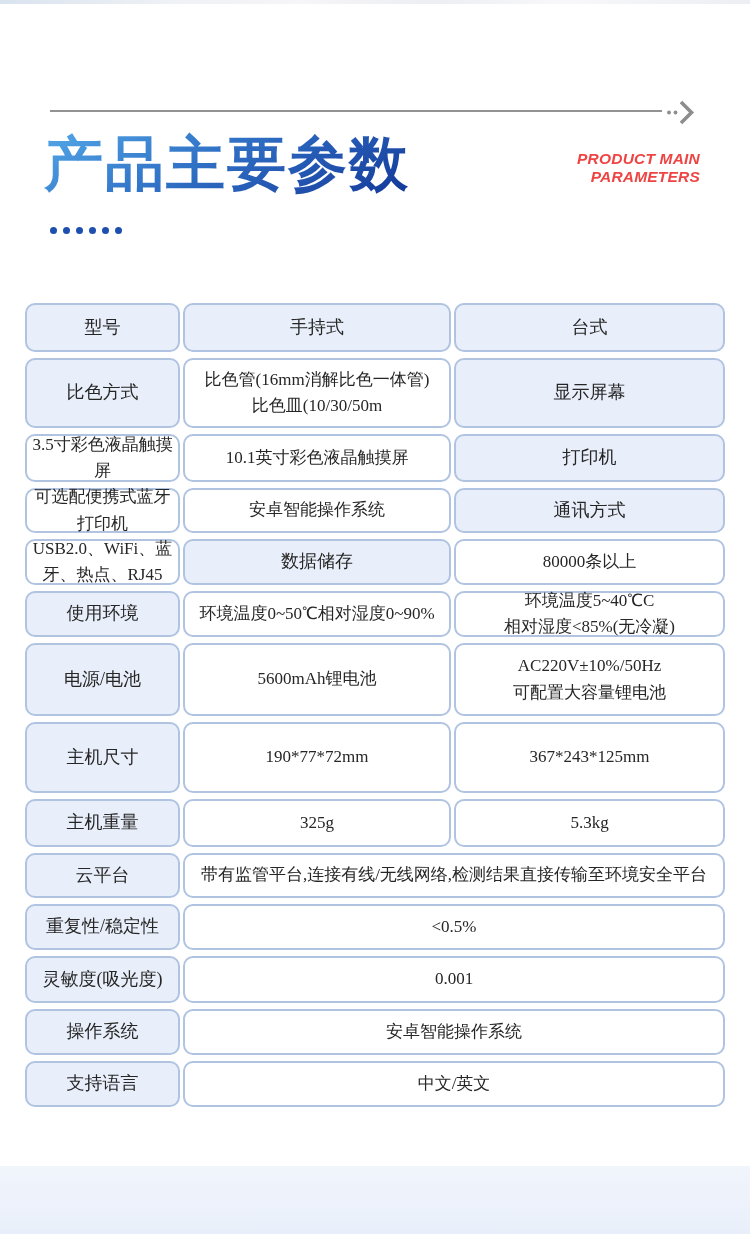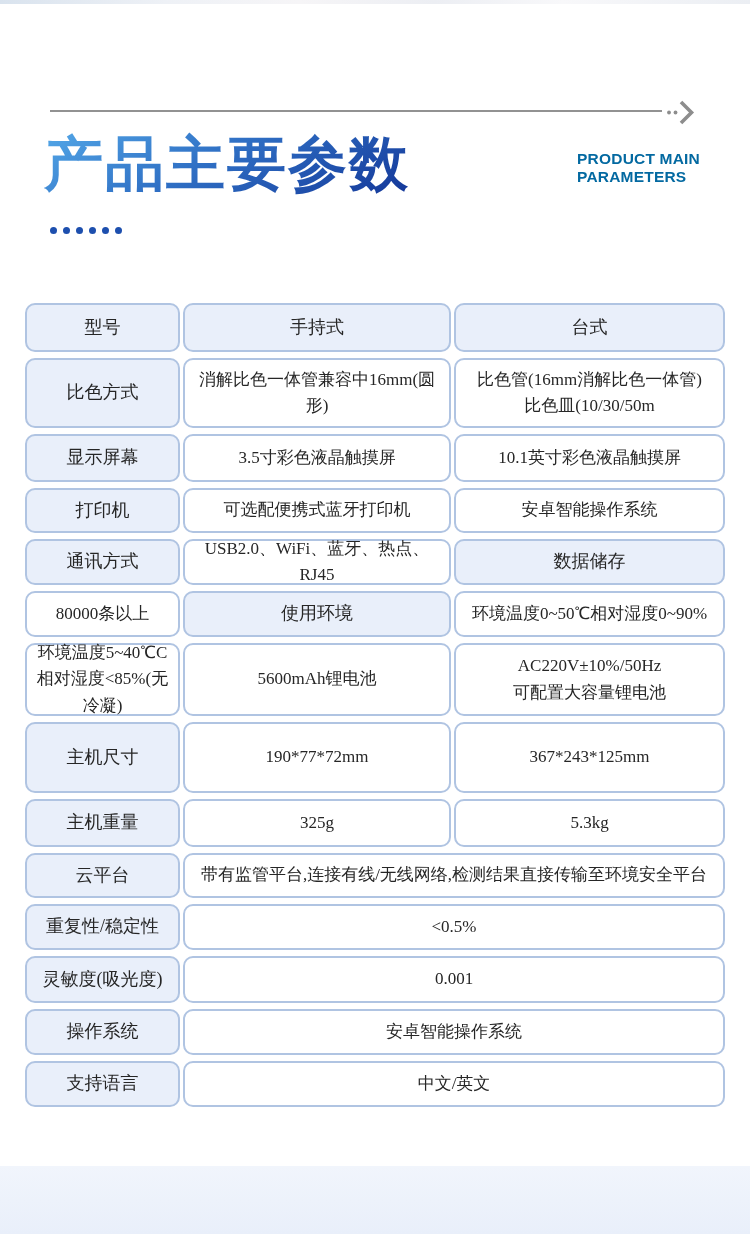--- a/index.html
+++ b/index.html
@@ -35,25 +35,25 @@
   .title-dots {
     position: absolute; left: 50px; top: 227px;
     display: flex; gap: 6px;
   }
   .title-dots i {
     width: 7px; height: 7px; border-radius: 50%;
     background: #1d4fae; display: block;
   }
   .subtitle-en {
     position: absolute; right: 50px; top: 150px;
-    text-align: left;
+    text-align: right;
     font-family: "Liberation Sans", sans-serif;
-    font-weight: 700;
+    font-style: italic; font-weight: 700;
     font-size: 15.5px; line-height: 1.18;
-    color: #0369a1; letter-spacing: 0.2px;
+    color: #ef4444; letter-spacing: 0.2px;
   }
   .spec-table {
     position: absolute; left: 25px; top: 303px;
     display: grid;
     grid-template-columns: 155px 268px 271px;
     grid-template-rows: 49px 70px 48px 45px 46px 46px 73px 71px 48px 45px 46px 47px 46px 46px 46px;
     column-gap: 3px; row-gap: 6px;
   }
   .cell {
     border: 2px solid #b0c4e2;
@@ -107,21 +107,20 @@
     <div>PARAMETERS</div>
   </div>
 
   <div class="spec-table">
 
     <div class="cell label">型号</div>
     <div class="cell label">手持式</div>
     <div class="cell label">台式</div>
 
     <div class="cell label">比色方式</div>
-    <div class="cell">消解比色一体管兼容中16mm(圆形)</div>
     <div class="cell">比色管(16mm消解比色一体管)
 比色皿(10/30/50m</div>
 
     <div class="cell label">显示屏幕</div>
     <div class="cell">3.5寸彩色液晶触摸屏</div>
     <div class="cell">10.1英寸彩色液晶触摸屏</div>
 
     <div class="cell label">打印机</div>
     <div class="cell">可选配便携式蓝牙打印机</div>
     <div class="cell">安卓智能操作系统</div>
@@ -130,20 +129,21 @@
     <div class="cell">USB2.0、WiFi、蓝牙、热点、RJ45</div>
 
     <div class="cell label">数据储存</div>
     <div class="cell">80000条以上</div>
 
     <div class="cell label">使用环境</div>
     <div class="cell">环境温度0~50℃相对湿度0~90%</div>
     <div class="cell">环境温度5~40℃C
 相对湿度&lt;85%(无冷凝)</div>
 
+    <div class="cell label">电源/电池</div>
     <div class="cell">5600mAh锂电池</div>
     <div class="cell">AC220V±10%/50Hz
 可配置大容量锂电池</div>
 
     <div class="cell label">主机尺寸</div>
     <div class="cell">190*77*72mm</div>
     <div class="cell">367*243*125mm</div>
 
     <div class="cell label">主机重量</div>
     <div class="cell">325g</div>

